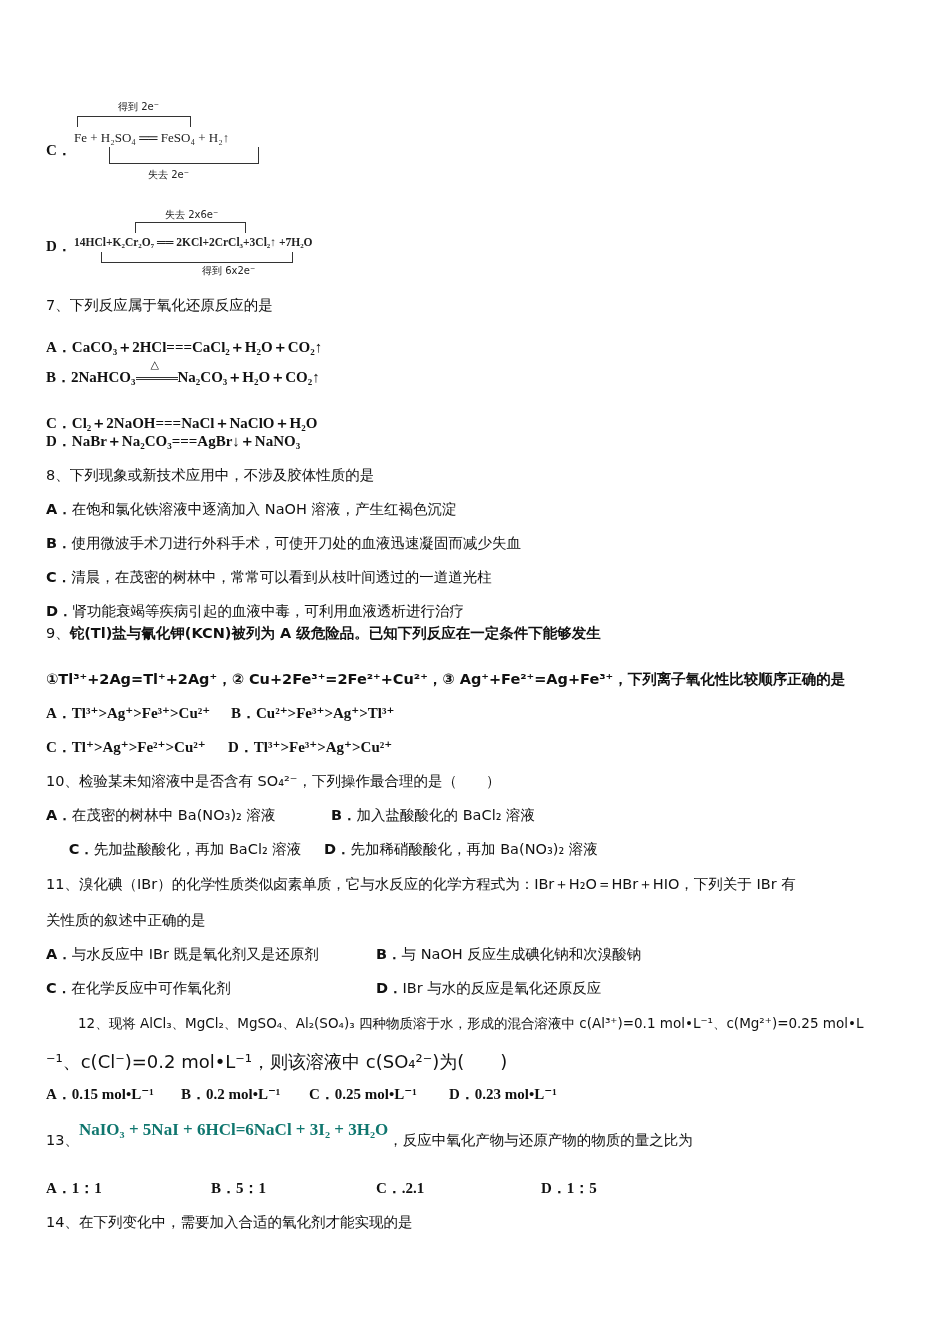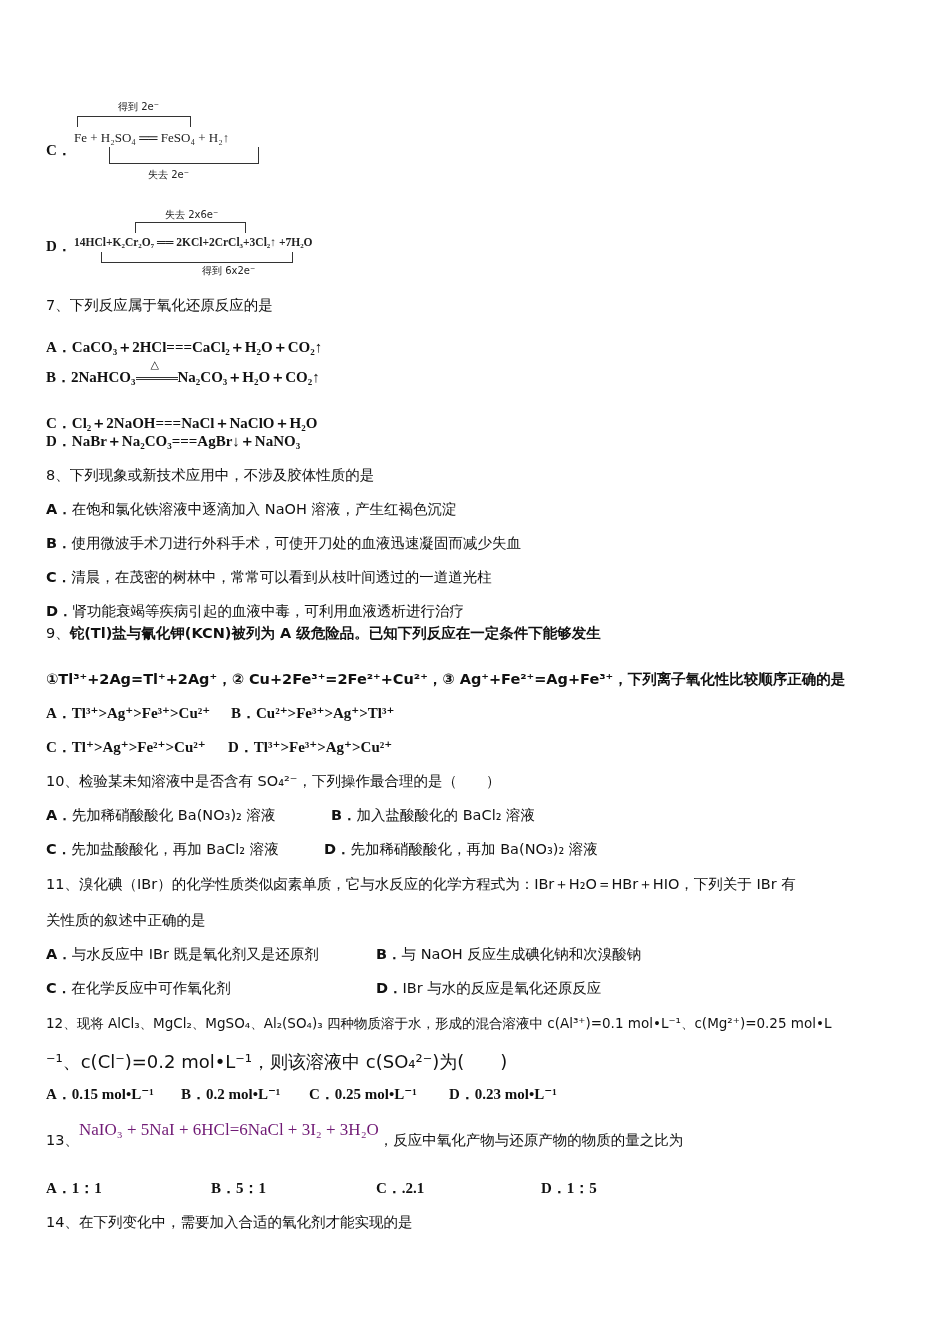--- a/index.html
+++ b/index.html
@@ -4,21 +4,21 @@
 <style>
   html, body { margin:0; padding:0; background:#ffffff; }
   body { width:950px; height:1344px; position:relative; overflow:hidden;
          font-family:"DejaVu Serif","Liberation Serif",serif; color:#111; }
   .line { position:absolute; left:46px; font-size:15px; line-height:20px; white-space:nowrap; }
   .b { font-weight:bold; font-family:"Liberation Serif","DejaVu Serif",serif; }
   .cn { font-family:"DejaVu Sans","Liberation Sans",sans-serif; font-size:14.5px; }
   .diag { position:absolute; font-family:"Liberation Serif",serif; font-size:13px; color:#222; }
   .bracket { position:absolute; border:1.5px solid #333; }
   .lbl { position:absolute; font-size:10px; font-family:"DejaVu Sans",sans-serif; color:#222; white-space:nowrap; }
-  .eqimg { font-family:"Liberation Serif",serif; font-size:17px; color:#701a75; font-weight:normal; }
+  .eqimg { font-family:"Liberation Serif",serif; font-size:17px; color:#0f766e; font-weight:bold; }
   .opt { display:inline-block; }
 </style>
 </head>
 <body>
 
 <div class="line b" style="top:140px;">C．</div>
 <div>
   <div class="lbl" style="left:118px;top:100px;">得到 2e⁻</div>
   <div class="bracket" style="left:77px;top:116px;width:112px;height:10px;border-bottom:none;"></div>
   <div class="diag" style="left:74px;top:130px;">Fe + H₂SO₄ ══ FeSO₄ + H₂↑</div>
@@ -67,38 +67,38 @@
   <span class="opt" style="width:185px;"><span>A．</span><span>Tl³⁺&gt;Ag⁺&gt;Fe³⁺&gt;Cu²⁺</span></span><span class="opt"><span>B．</span><span>Cu²⁺&gt;Fe³⁺&gt;Ag⁺&gt;Tl³⁺</span></span>
 </div>
 <div class="line b" style="top:737px;">
   <span class="opt" style="width:182px;"><span>C．</span><span>Tl⁺&gt;Ag⁺&gt;Fe²⁺&gt;Cu²⁺</span></span><span class="opt"><span>D．</span><span>Tl³⁺&gt;Fe³⁺&gt;Ag⁺&gt;Cu²⁺</span></span>
 </div>
 
 <div class="line cn" style="top:771px;">
   <span>10、</span><span>检验某未知溶液中是否含有 SO₄²⁻，下列操作最合理的是（　　）</span>
 </div>
 <div class="line cn" style="top:805px;">
-  <span class="opt" style="width:285px;"><b>A．</b><span>先加稀硝酸酸化 Ba(NO₃)₂ 溶液</span></span><span class="opt"><b>B．</b><span>加入盐酸酸化的 BaCl₂ 溶液</span></span>
+  <span class="opt" style="width:285px;"><b>A．</b><span>在茂密的树林中 Ba(NO₃)₂ 溶液</span></span><span class="opt"><b>B．</b><span>加入盐酸酸化的 BaCl₂ 溶液</span></span>
 </div>
-<div class="line cn" style="top:839px;">
+<div class="line cn" style="top:839px;text-align:center;">
   <span class="opt" style="width:278px;"><b>C．</b><span>先加盐酸酸化，再加 BaCl₂ 溶液</span></span><span class="opt"><b>D．</b><span>先加稀硝酸酸化，再加 Ba(NO₃)₂ 溶液</span></span>
 </div>
 
 <div class="line cn" style="top:874px;">
   <span>11、</span><span>溴化碘（IBr）的化学性质类似卤素单质，它与水反应的化学方程式为：IBr＋H₂O＝HBr＋HIO，下列关于 IBr 有</span>
 </div>
 <div class="line cn" style="top:910px;">关性质的叙述中正确的是</div>
 <div class="line cn" style="top:944px;">
   <span class="opt" style="width:330px;"><b>A．</b><span>与水反应中 IBr 既是氧化剂又是还原剂</span></span><span class="opt"><b>B．</b><span>与 NaOH 反应生成碘化钠和次溴酸钠</span></span>
 </div>
 <div class="line cn" style="top:978px;">
   <span class="opt" style="width:330px;"><b>C．</b><span>在化学反应中可作氧化剂</span></span><span class="opt"><b>D．</b><span>IBr 与水的反应是氧化还原反应</span></span>
 </div>
 
-<div class="line cn" style="top:1013px;font-size:13.5px;">
+<div class="line cn" style="top:1013px;font-size:13.5px;margin-left:32px;">
   <span>12、</span><span>现将 AlCl₃、MgCl₂、MgSO₄、Al₂(SO₄)₃ 四种物质溶于水，形成的混合溶液中 c(Al³⁺)=0.1 mol•L⁻¹、c(Mg²⁺)=0.25 mol•L</span>
 </div>
 <div class="line cn" style="top:1052px;font-size:18px;">⁻¹、c(Cl⁻)=0.2 mol•L⁻¹，则该溶液中 c(SO₄²⁻)为(　　)</div>
 <div class="line b" style="top:1084px;">
   <span class="opt" style="width:135px;"><span>A．</span><span>0.15 mol•L⁻¹</span></span><span class="opt" style="width:128px;"><span>B．</span><span>0.2 mol•L⁻¹</span></span><span class="opt" style="width:140px;"><span>C．</span><span>0.25 mol•L⁻¹</span></span><span class="opt"><span>D．</span><span>0.23 mol•L⁻¹</span></span>
 </div>
 
 <div class="line cn" style="top:1130px;">
   <span>13、</span><span class="eqimg" style="position:relative;top:-10px;">NaIO₃ + 5NaI + 6HCl=6NaCl + 3I₂ + 3H₂O</span><span>，反应中氧化产物与还原产物的物质的量之比为</span>
 </div>

